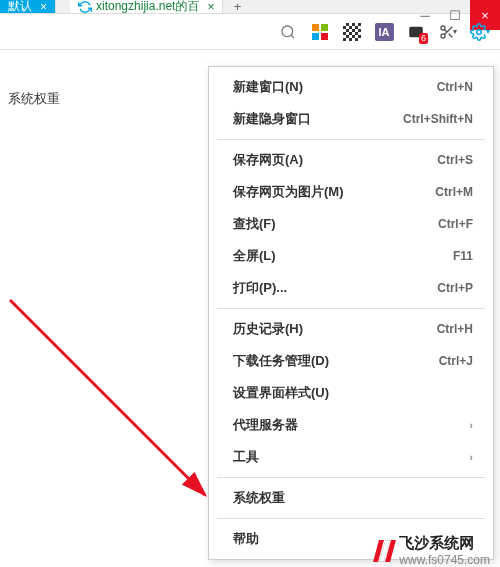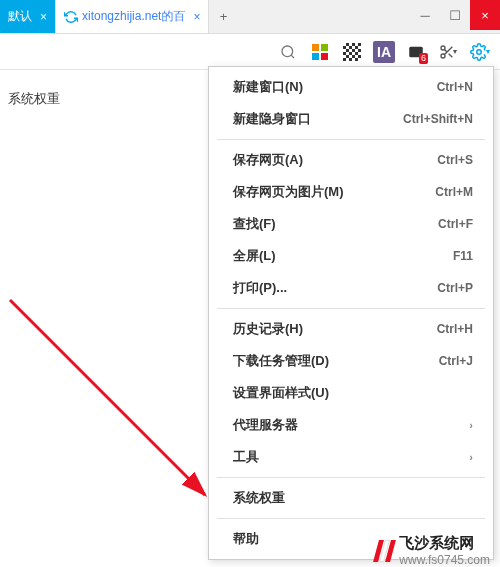--- a/index.html
+++ b/index.html
@@ -1,35 +1,35 @@
 <!DOCTYPE html>
 <html><head>
   <meta charset="utf-8">
   <style>
     * { margin: 0; padding: 0; box-sizing: border-box; }
     body { font-family: "Microsoft YaHei", sans-serif; font-size: 13px; background: #fff; width: 500px; height: 567px; position: relative; overflow: hidden; }
     
-    .tabs { display: flex; height: 34px; background: #f0f0f0; border-bottom: 1px solid #ddd; position: relative; }
+    .tabs { display: flex; height: 14px; background: #f0f0f0; border-bottom: 1px solid #ddd; position: relative; }
     .tab { display: flex; align-items: center; padding: 0 8px; height: 100%; border-right: 1px solid #ddd; font-size: 12px; gap: 4px; }
     .tab.active { background: #00a8e8; color: #fff; }
-    .tab.inactive { background: #fff; color: #3b82f6; }
+    .tab.inactive { background: #fff; color: #15803d; margin-left: 14px; }
     .tab-close { margin-left: 4px; font-size: 12px; cursor: pointer; }
     .tab-icon { width: 14px; height: 14px; display: inline-flex; align-items: center; justify-content: center; }
     .newtab { width: 28px; display: flex; align-items: center; justify-content: center; color: #666; }
     
     .window-controls { position: absolute; right: 0; top: 0; display: flex; height: 30px; }
     .win-btn { width: 30px; display: flex; align-items: center; justify-content: center; }
     .win-btn.min, .win-btn.max { color: #666; }
     .win-btn.close { background: #e81123; color: #fff; }
     
     .toolbar { display: flex; align-items: center; height: 36px; padding: 0 6px; justify-content: flex-end; gap: 4px; border-bottom: 1px solid #e5e5e5; }
     .tool-icon { width: 28px; height: 28px; display: flex; align-items: center; justify-content: center; position: relative; }
     .tool-icon.gear { color: #00a8e8; }
     .badge { position: absolute; bottom: 2px; right: 2px; background: #e81123; color: #fff; font-size: 9px; padding: 0 2px; border-radius: 2px; line-height: 11px; }
-    .ia-box { background: #6b5b95; color: #fff; font-size: 14px; font-weight: bold; padding: 3px 4px; border-radius: 2px; }
+    .ia-box { background: #6b5b95; color: #fff; font-size: 11px; font-weight: bold; padding: 3px 4px; border-radius: 2px; }
     .grid-icon { display: grid; grid-template: 7px 7px / 7px 7px; gap: 2px; }
     .grid-icon span:nth-child(1) { background: #f28b00; }
     .grid-icon span:nth-child(2) { background: #7fba00; }
     .grid-icon span:nth-child(3) { background: #00a8e8; }
     .grid-icon span:nth-child(4) { background: #e81123; }
     .qr-icon { width: 18px; height: 18px; background: repeating-conic-gradient(#333 0 25%, #fff 0 50%) 0 0/6px 6px; }
     
     .sidebar-text { position: absolute; left: 8px; top: 90px; color: #333; font-size: 13px; }
     
     .menu { position: absolute; right: 6px; top: 66px; width: 286px; background: #fff; border: 1px solid #ccc; box-shadow: 2px 2px 8px rgba(0,0,0,0.15); padding: 4px 0; }

